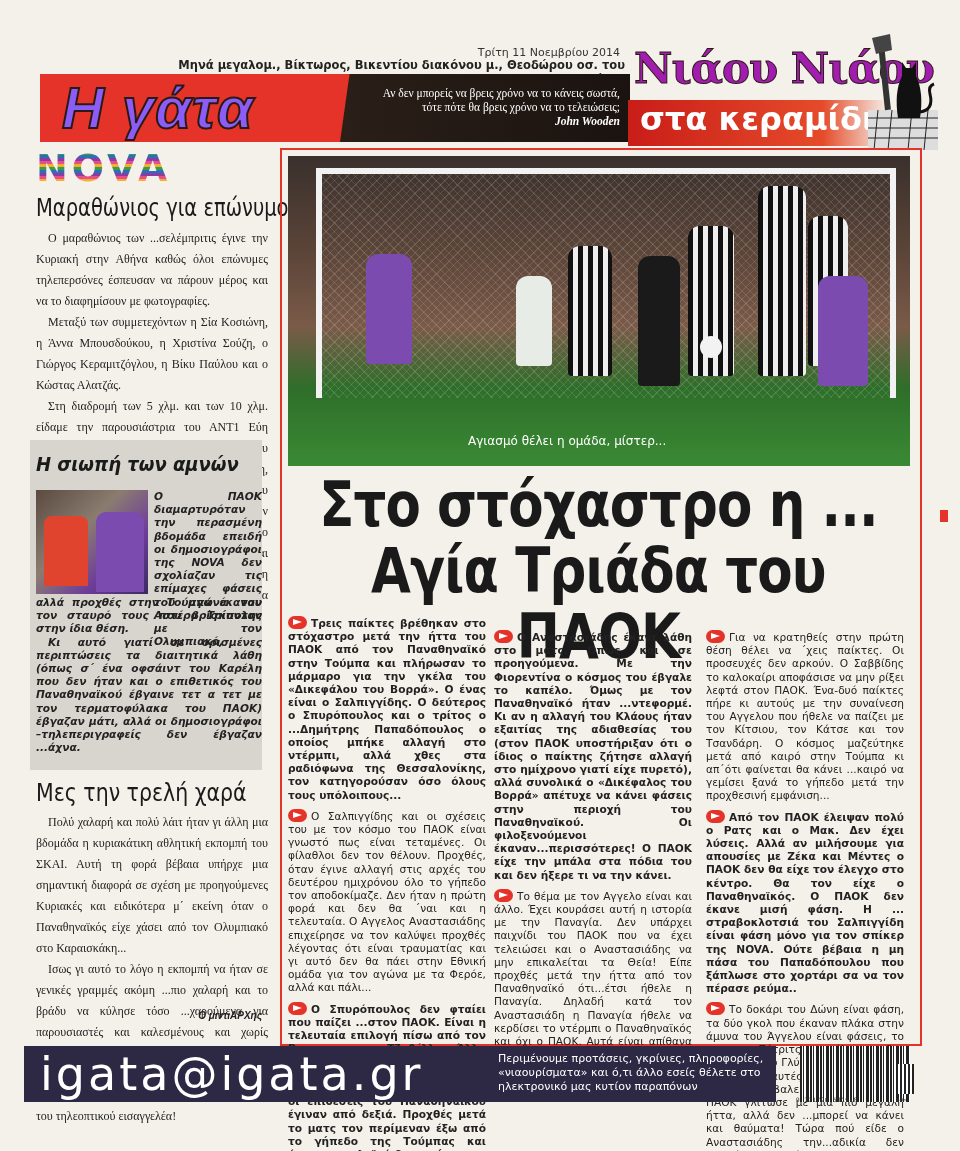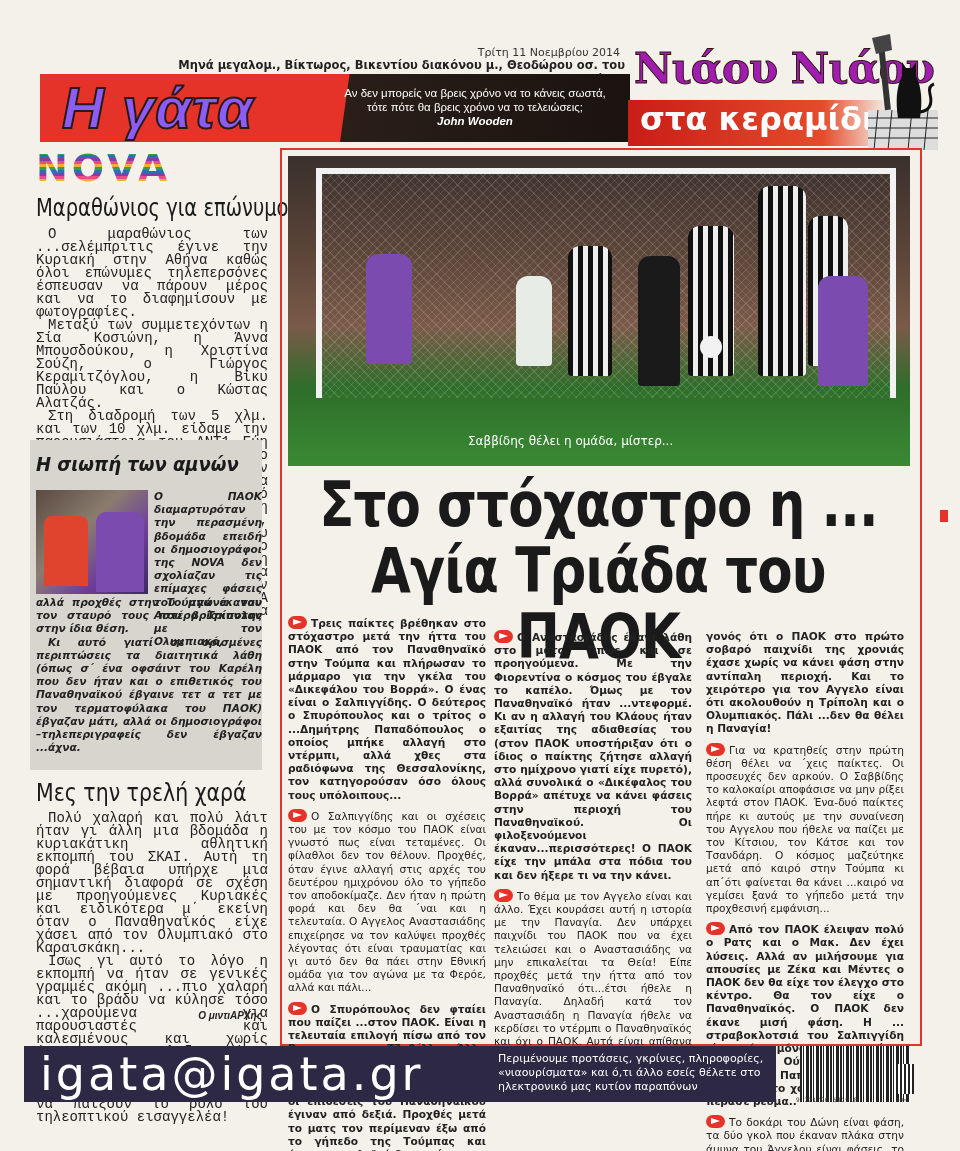--- a/index.html
+++ b/index.html
@@ -5,29 +5,29 @@
 *{box-sizing:border-box;margin:0;padding:0}
 html,body{width:960px;height:1151px;background:#f4f1ea;overflow:hidden}
 body{position:relative;font-family:"Liberation Sans",sans-serif;color:#222}
 .abs{position:absolute}
 
 .date{left:420px;top:46px;width:200px;text-align:right;font-size:11px;color:#333;font-family:"DejaVu Sans",sans-serif}
 .names{left:150px;top:58px;width:475px;text-align:right;font-size:11.5px;font-weight:bold;color:#222;font-family:"DejaVu Sans",sans-serif}
 .banner{left:40px;top:74px;width:590px;height:68px;background:linear-gradient(90deg,#e5332a 0%,#e5332a 44%,#2b1f18 50%,#1a1310 100%)}
 .banner-red{left:40px;top:74px;width:300px;height:68px;background:#e5332a;transform:skewX(-8deg);transform-origin:bottom left}
 .logo{left:62px;top:74px;font-size:58px;font-weight:bold;font-style:italic;color:#8b5cf6;-webkit-text-stroke:2px #2a1a14;font-family:"Liberation Sans",sans-serif;letter-spacing:1px;line-height:68px}
-.quote{left:330px;top:86px;width:290px;text-align:center;font-size:11.5px;color:#fff;line-height:14px;font-family:Liberation Sans, sans-serif}
+.quote{left:330px;top:86px;width:290px;text-align:right;font-size:11.5px;color:#fff;line-height:14px;font-family:Liberation Serif, serif}
 .quote .auth{font-style:italic;font-weight:bold}
 .niou-bar{left:628px;top:100px;width:260px;height:46px;background:linear-gradient(90deg,#c91d18,#e54b2a 75%,rgba(255,210,180,0))}
 .niou-t1{left:634px;top:44px;font-size:42px;font-weight:bold;color:#a21caf;-webkit-text-stroke:1px #2a1a14;font-family:"DejaVu Serif",serif;letter-spacing:-1px}
 .niou-t2{left:640px;top:100px;font-size:32px;font-weight:bold;color:#fff;font-family:"DejaVu Sans",sans-serif}
 .cat{left:868px;top:32px;width:70px;height:118px}
 
 .media{left:36px;top:146px;font-size:38px;font-weight:bold;letter-spacing:4px;font-family:"DejaVu Sans",sans-serif;background:repeating-linear-gradient(180deg,#e94c8a 0 3px,#f0b02a 3px 6px,#3a9b4c 6px 9px,#2a6fb8 9px 12px,#8a3ca0 12px 15px);-webkit-background-clip:text;background-clip:text;color:transparent}
-.lcol{left:36px;width:232px;font-size:14px;line-height:13px;text-align:justify;font-family:Liberation Mono, monospace}
+.lcol{left:36px;width:232px;font-size:12px;line-height:21px;text-align:justify;font-family:Liberation Serif, serif}
 .lcol p{text-indent:12px}
 .h-mar{left:36px;top:193px;font-size:25px;color:#1a1a1a;font-family:"DejaVu Sans",sans-serif;transform:scaleX(.78);transform-origin:left;white-space:nowrap}
 .box{left:30px;top:440px;width:232px;height:330px;background:#d8d5ce}
 .h-siopi{left:36px;top:452px;font-size:20px;font-weight:bold;font-style:italic;color:#1a1a1a;font-family:"DejaVu Sans",sans-serif;transform:scaleX(.9);transform-origin:left;white-space:nowrap}
 .photo2{left:36px;top:490px;width:112px;height:104px;background:linear-gradient(135deg,#5a4a40,#8b7c70 40%,#6d3d9a 70%,#3a2a60)}
 .photo2 .ref{position:absolute;left:8px;top:26px;width:44px;height:70px;background:#e0432e;border-radius:8px 8px 0 0}
 .photo2 .pl{position:absolute;left:60px;top:22px;width:48px;height:80px;background:#7b4bb0;border-radius:10px 10px 0 0}
 .siopi-side{left:154px;top:490px;width:108px;font-size:10.6px;line-height:13.2px;font-weight:bold;font-style:italic;text-align:justify;font-family:"DejaVu Sans",sans-serif}
 .siopi-body{left:36px;top:596px;width:226px;font-size:10.6px;line-height:13.2px;font-weight:bold;font-style:italic;text-align:justify;font-family:"DejaVu Sans",sans-serif}
 .siopi-body p{text-indent:12px}
@@ -122,21 +122,21 @@
   <div class="goal"></div>
   <div class="pl" style="left:78px;top:98px;width:46px;height:110px;background:#7b4bb0"></div>
   <div class="pl" style="left:228px;top:120px;width:36px;height:90px;background:#e8ece6"></div>
   <div class="pl" style="left:280px;top:90px;width:44px;height:130px;background:repeating-linear-gradient(90deg,#111 0 5px,#eee 5px 10px)"></div>
   <div class="pl" style="left:350px;top:100px;width:42px;height:130px;background:#1a1a1a"></div>
   <div class="pl" style="left:400px;top:70px;width:46px;height:150px;background:repeating-linear-gradient(90deg,#111 0 5px,#eee 5px 10px)"></div>
   <div class="pl" style="left:470px;top:30px;width:48px;height:190px;background:repeating-linear-gradient(90deg,#111 0 5px,#eee 5px 10px)"></div>
   <div class="pl" style="left:520px;top:60px;width:40px;height:150px;background:repeating-linear-gradient(90deg,#111 0 5px,#eee 5px 10px)"></div>
   <div class="pl" style="left:530px;top:120px;width:50px;height:110px;background:#7b4bb0"></div>
   <div style="position:absolute;left:412px;top:180px;width:22px;height:22px;border-radius:50%;background:#f2f2f2"></div>
-  <div class="caption">Σαββίδης θέλει η ομάδα, μίστερ...</div>
+  <div class="caption">Αγιασμό θέλει η ομάδα, μίστερ...</div>
 </div>
 
 <div class="abs headline">
   <div>Στο στόχαστρο η ...</div>
   <div>Αγία Τριάδα του ΠΑΟΚ</div>
 </div>
 
 <div class="abs mcol" style="left:288px;top:616px">
   <p class="b"><span class="bul"></span><span>Τρεις παίκτες βρέθηκαν στο στόχαστρο μετά την ήττα του ΠΑΟΚ από τον Παναθηναϊκό στην Τούμπα και πλήρωσαν το μάρμαρο για την γκέλα του «Δικεφάλου του Βορρά». Ο ένας είναι ο Σαλπιγγίδης. Ο δεύτερος ο Σπυρόπουλος και ο τρίτος ο ...Δημήτρης Παπαδόπουλος ο οποίος μπήκε αλλαγή στο ντέρμπι, αλλά χθες στα ραδιόφωνα της Θεσσαλονίκης, τον κατηγορούσαν όσο όλους τους υπόλοιπους...</span></p>
   <p><span class="bul"></span><span>Ο Σαλπιγγίδης και οι σχέσεις του με τον κόσμο του ΠΑΟΚ είναι γνωστό πως είναι τεταμένες. Οι φίλαθλοι δεν τον θέλουν. Προχθές, όταν έγινε αλλαγή στις αρχές του δευτέρου ημιχρόνου όλο το γήπεδο τον αποδοκίμαζε. Δεν ήταν η πρώτη φορά και δεν θα ΄ναι και η τελευταία. Ο Αγγελος Αναστασιάδης επιχείρησε να τον καλύψει προχθές λέγοντας ότι είναι τραυματίας και γι αυτό δεν θα πάει στην Εθνική ομάδα για τον αγώνα με τα Φερόε, αλλά και πάλι...</span></p>
@@ -144,21 +144,20 @@
 
 </div>
 
 <div class="abs mcol" style="left:494px;top:630px">
   <p class="b"><span class="bul"></span><span>Ο Αναστασιάδης έκανε λάθη στο ματς. Όπως και σε προηγούμενα. Με την Φιορεντίνα ο κόσμος του έβγαλε το καπέλο. Όμως με τον Παναθηναϊκό ήταν ...ντεφορμέ. Κι αν η αλλαγή του Κλάους ήταν εξαιτίας της αδιαθεσίας του (στον ΠΑΟΚ υποστήριξαν ότι ο ίδιος ο παίκτης ζήτησε αλλαγή στο ημίχρονο γιατί είχε πυρετό), αλλά συνολικά ο «Δικέφαλος του Βορρά» απέτυχε να κάνει φάσεις στην περιοχή του Παναθηναϊκού. Οι φιλοξενούμενοι έκαναν...περισσότερες! Ο ΠΑΟΚ είχε την μπάλα στα πόδια του και δεν ήξερε τι να την κάνει.</span></p>
   <p><span class="bul"></span><span>Το θέμα με τον Αγγελο είναι και άλλο. Έχει κουράσει αυτή η ιστορία με την Παναγία. Δεν υπάρχει παιχνίδι του ΠΑΟΚ που να έχει τελειώσει και ο Αναστασιάδης να μην επικαλείται τα Θεία! Είπε προχθές μετά την ήττα από τον Παναθηναϊκό ότι...έτσι ήθελε η Παναγία. Δηλαδή κατά τον Αναστασιάδη η Παναγία ήθελε να κερδίσει το ντέρμπι ο Παναθηναϊκός και όχι ο ΠΑΟΚ. Αυτά είναι απίθανα πράγματα. Ποια Παναγία. Στο πρώτο γκολ ο Κατσικάς δεν μπορεί να διώξει τη μπάλα πάνω στη γραμμή. Η Παναγία φταίει;</span></p>
 
 </div>
 
 <div class="abs mcol" style="left:706px;top:630px">
-  <p class="b">γονός ότι ο ΠΑΟΚ στο πρώτο σοβαρό παιχνίδι της χρονιάς έχασε χωρίς να κάνει φάση στην αντίπαλη περιοχή. Και το χειρότερο για τον Αγγελο είναι ότι ακολουθούν η Τρίπολη και ο Ολυμπιακός. Πάλι ...δεν θα θέλει η Παναγία!</p>
   <p><span class="bul"></span><span>Για να κρατηθείς στην πρώτη θέση θέλει να ΄χεις παίκτες. Οι προσευχές δεν αρκούν. Ο Σαββίδης το καλοκαίρι αποφάσισε να μην ρίξει λεφτά στον ΠΑΟΚ. Ένα-δυό παίκτες πήρε κι αυτούς με την συναίνεση του Αγγελου που ήθελε να παίζει με τον Κίτσιου, τον Κάτσε και τον Τσανδάρη. Ο κόσμος μαζεύτηκε μετά από καιρό στην Τούμπα κι απ΄ότι φαίνεται θα κάνει ...καιρό να γεμίσει ξανά το γήπεδο μετά την προχθεσινή εμφάνιση...</span></p>
   <p class="b"><span class="bul"></span><span>Από τον ΠΑΟΚ έλειψαν πολύ ο Ρατς και ο Μακ. Δεν έχει λύσεις. Αλλά αν μιλήσουμε για απουσίες με Ζέκα και Μέντες ο ΠΑΟΚ δεν θα είχε τον έλεγχο στο κέντρο. Θα τον είχε ο Παναθηναϊκός. Ο ΠΑΟΚ δεν έκανε μισή φάση. Η ... στραβοκλοτσιά του Σαλπιγγίδη είναι φάση μόνο για τον σπίκερ της NOVA. Ούτε βέβαια η μη πάσα του Παπαδόπουλου που ξάπλωσε στο χορτάρι σα να τον πέρασε ρεύμα..</span></p>
   <p><span class="bul"></span><span>Το δοκάρι του Δώνη είναι φάση, τα δύο γκολ που έκαναν πλάκα στην άμυνα του Άγγελου είναι φάσεις, το σουτ του Πέτριτς στο τέλος που δεν το είδε καν ο Γλύκος είναι φάση. Και σ΄ όλες αυτές τις φάσεις η ...Παναγιά έβαλε το χέρι της κι ο ΠΑΟΚ γλίτωσε με μια πιο μεγάλη ήττα, αλλά δεν ...μπορεί να κάνει και θαύματα! Τώρα πού είδε ο Αναστασιάδης την...αδικία δεν μπορώ να καταλάβω.</span></p>
 </div>
 
 <div class="abs footer"></div>
 <div class="abs email">igata@igata.gr</div>
 <div class="abs f-text">Περιμένουμε προτάσεις, γκρίνιες, πληροφορίες, «νιαουρίσματα» και ό,τι άλλο εσείς θέλετε στο ηλεκτρονικό μας κυτίον παραπόνων</div>
 <div class="abs barcode"></div>
 <div class="abs bc-digits">9 771790 581918</div>

